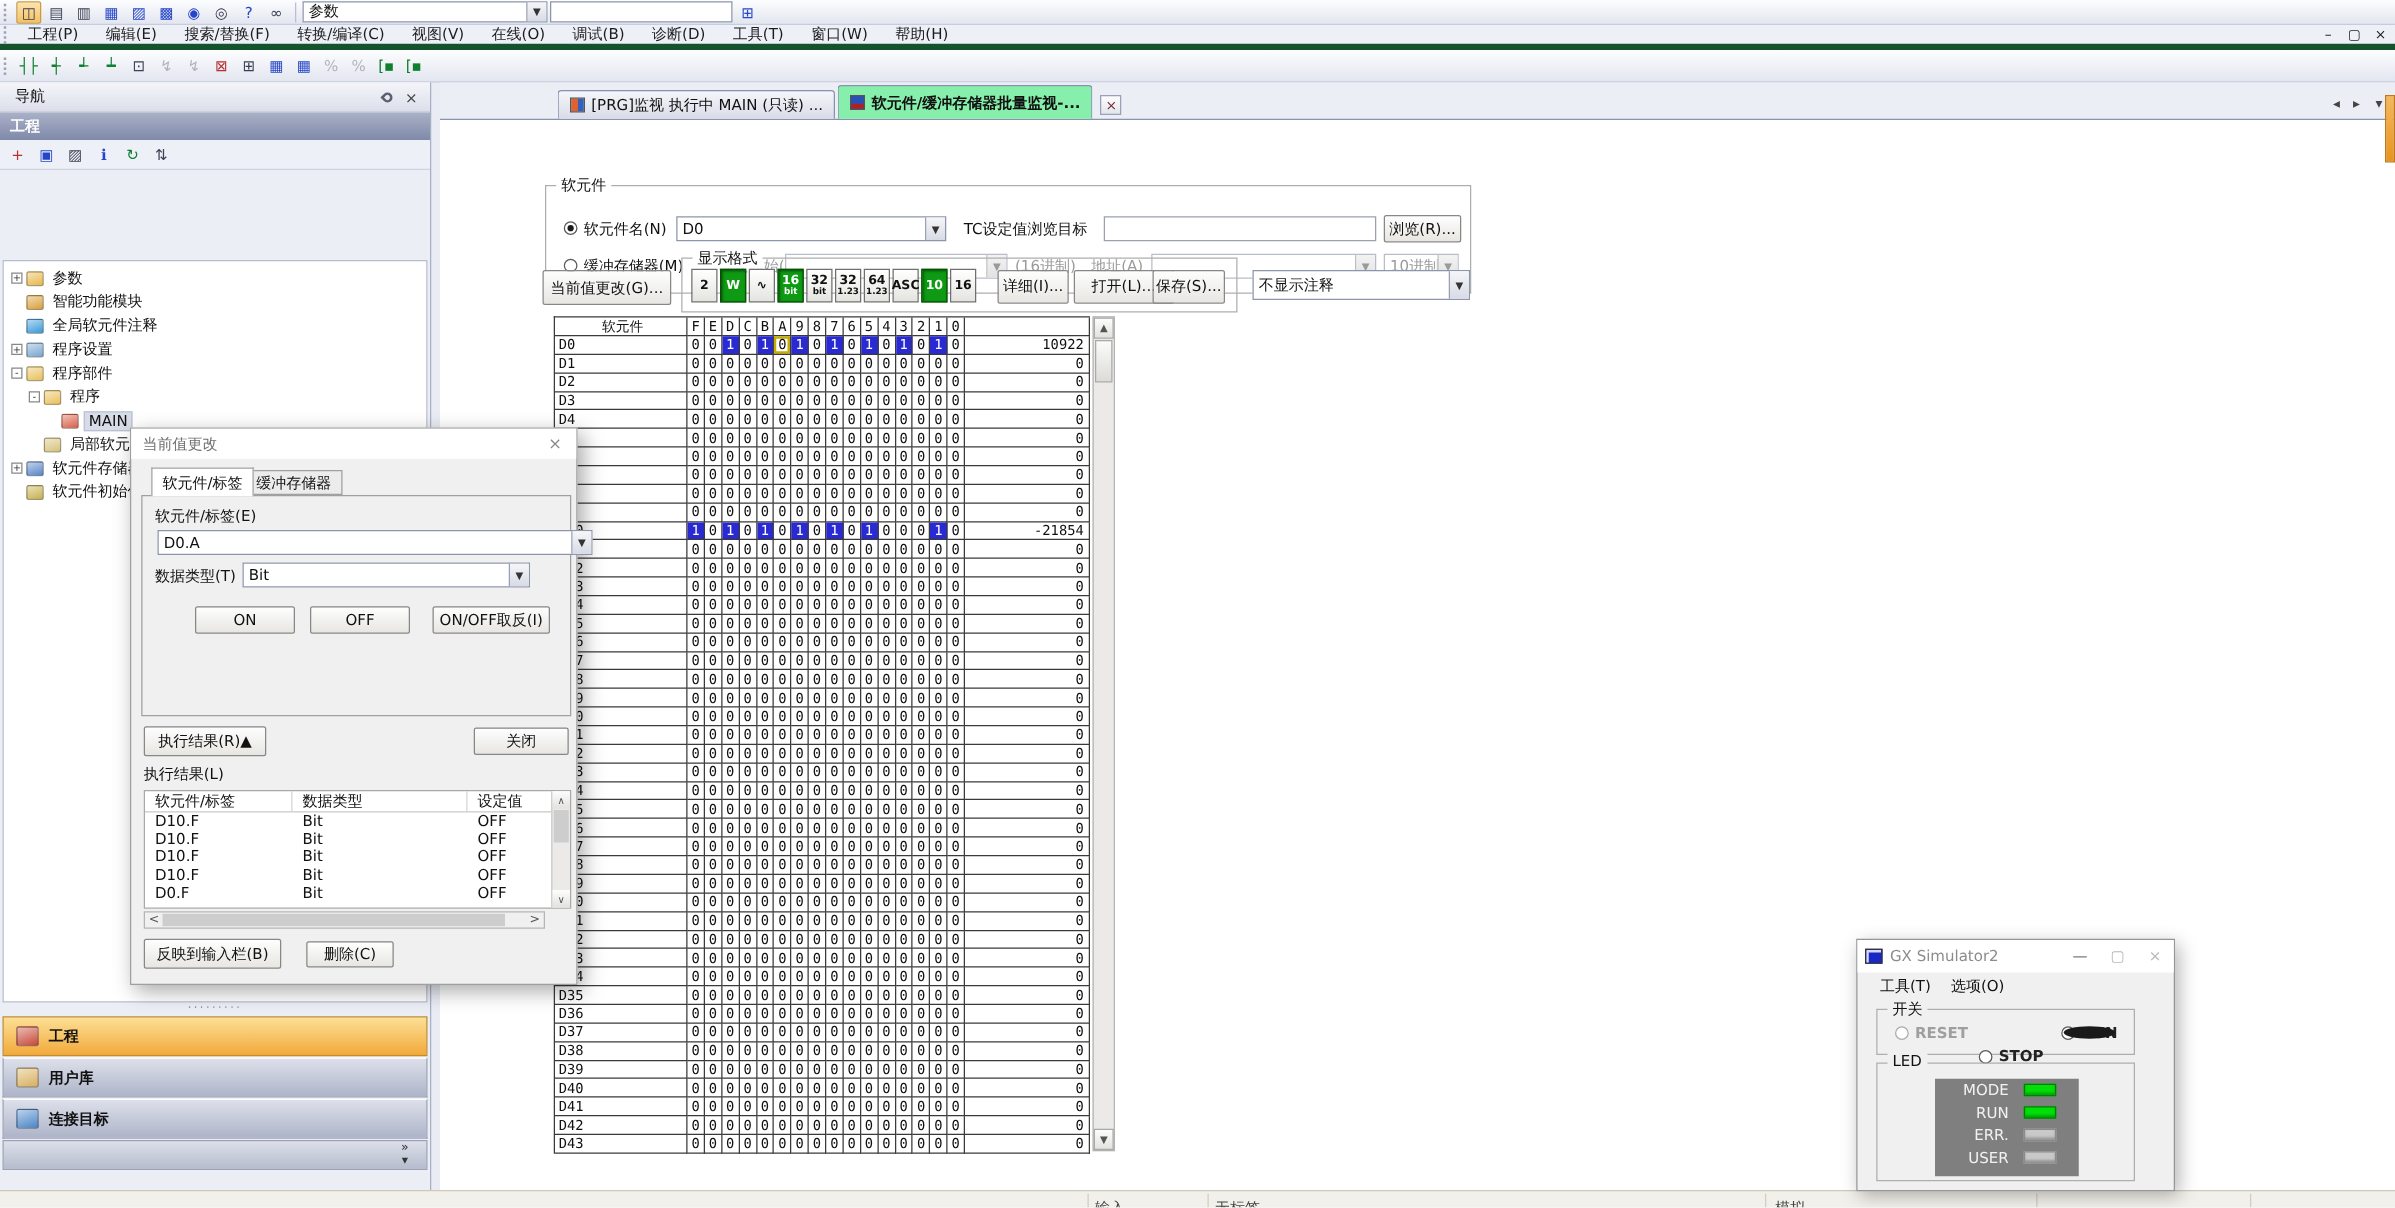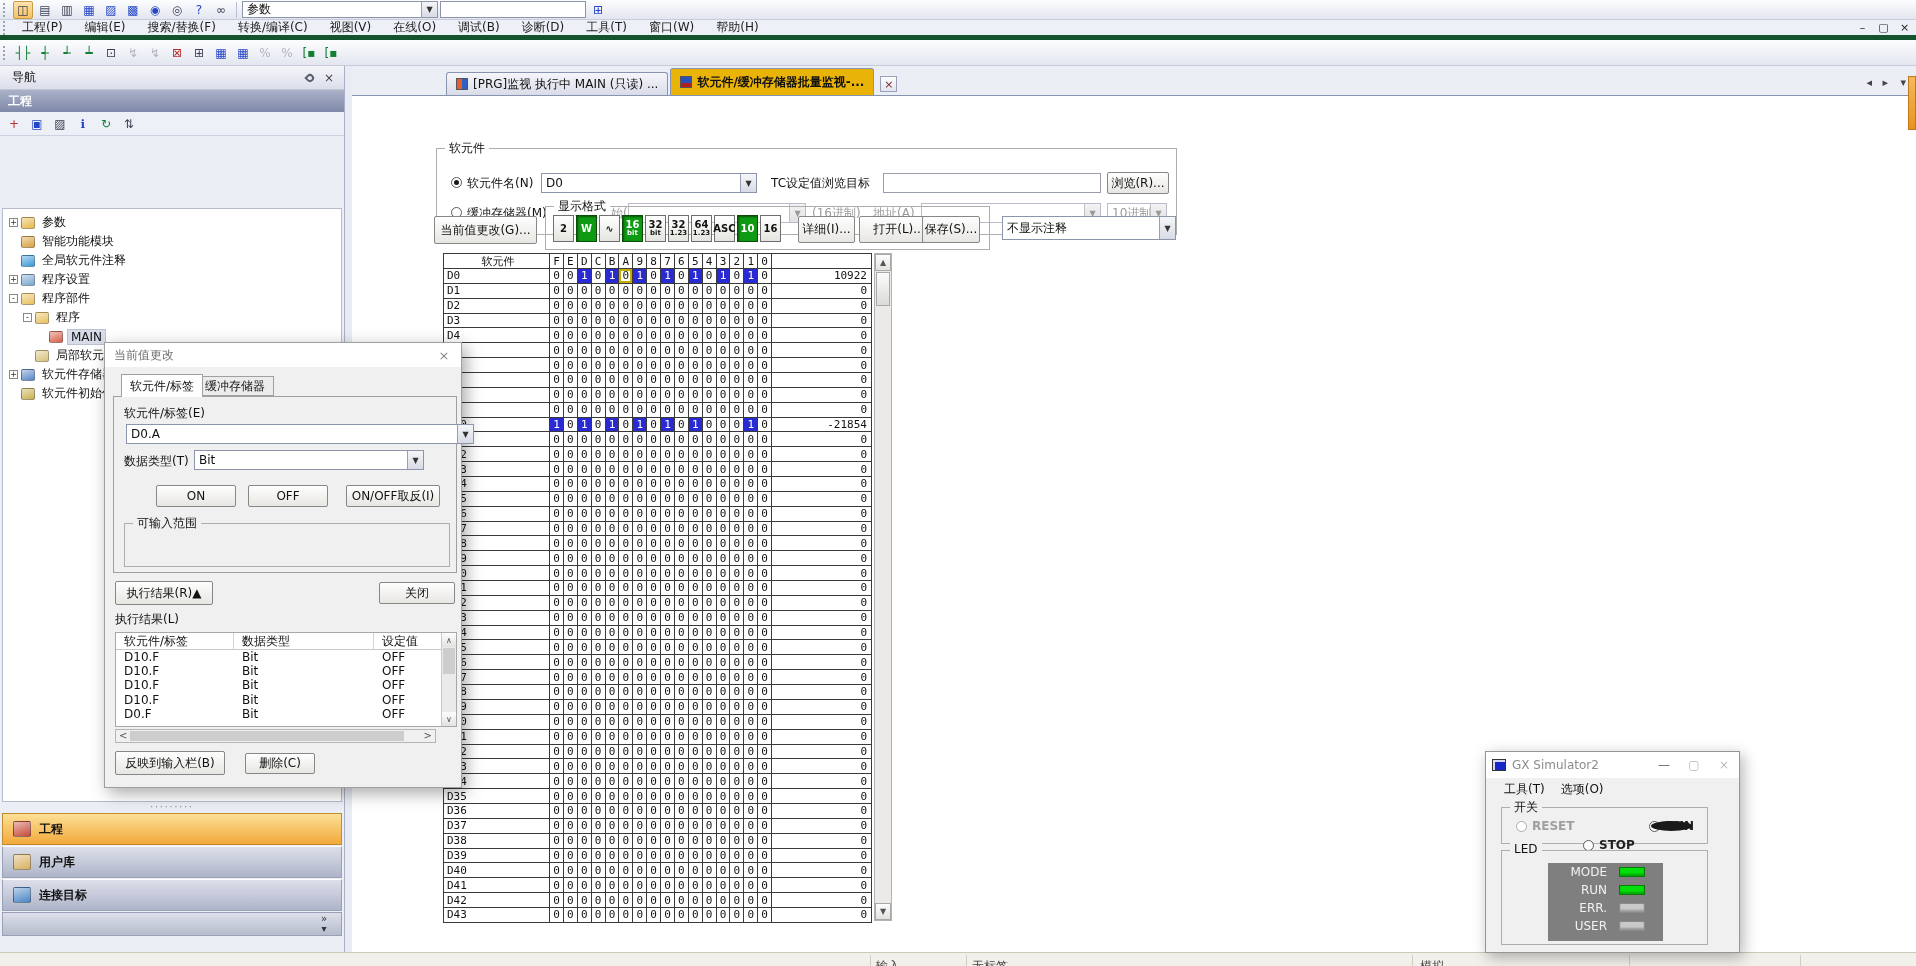--- a/index.html
+++ b/index.html
@@ -40,21 +40,21 @@
   .viewbtn { height:32px; display:flex; align-items:center; gap:8px; padding-left:10px; border:1px solid #9aa1b6; border-top-color:#fff; background:linear-gradient(#dde0ea,#aeb4c9); font-weight:bold; margin-top:1px; }
   .viewbtn.active { background:linear-gradient(#fce096,#f2a93b); border-color:#c08c2c; }
   .vb-icon { width:18px; height:16px; border:1px solid rgba(0,0,0,.35); border-radius:2px; }
   .chevrow { height:24px; background:linear-gradient(#dde0ea,#b6bccd); border:1px solid #9aa1b6; margin-top:1px; position:relative; }
   .chevrow .chev { position:absolute; right:14px; top:1px; font-size:10px; color:#333; line-height:10px; text-align:center; }
 
   
   #main-area { left:352px; top:66px; right:0; bottom:14px; background:#eceef5; }
   #tabbar { position:absolute; left:0; right:0; top:0; height:30px; border-bottom:1px solid #8893b0; display:flex; align-items:flex-end; padding-left:94px; }
   .tab { height:23px; display:flex; align-items:center; gap:5px; padding:0 9px; border:1px solid #8893b0; border-bottom:none; border-radius:3px 3px 0 0; background:linear-gradient(#f5f6fa,#d9dce8); margin-right:2px; white-space:nowrap; }
-  .tab.active { height:27px; background:#eab308; font-weight:bold; position:relative; z-index:2; }
+  .tab.active { height:27px; background:#86efac; font-weight:bold; position:relative; z-index:2; }
   .tab-icon1 { width:12px; height:12px; background:linear-gradient(90deg,#e06030 50%,#3060c0 50%); border:1px solid #555; }
   .tab-icon2 { width:12px; height:12px; background:#2850b8; border:1px solid #555; box-shadow:inset 0 -4px 0 #b02020; }
   .tab-close { width:17px; height:16px; border:1px solid #9aa1b6; background:linear-gradient(#fdfdfe,#e2e5ee); display:flex; align-items:center; justify-content:center; color:#7c2a2a; font-size:11px; margin:0 0 3px 4px; }
   .tabnav { position:absolute; top:10px; font-size:11px; color:#444; }
   #pane { position:absolute; left:0; right:0; top:30px; bottom:0; background:#fff; }
 
   
   .gbx { position:absolute; border:1px solid #aeaeae; }
   .gbx > .legend { position:absolute; top:-9px; left:8px; background:#fff; padding:0 4px; }
   .glabel { position:absolute; white-space:nowrap; }
@@ -1385,23 +1385,20 @@
       <span class="drop">▼</span>
     </span>
     <span class="glabel" style="left:10px;top:56px;">数据类型(T)</span>
     <span class="combo" style="position:absolute;left:80px;top:53px;width:230px;height:20px;">
       <span class="cval">Bit</span>
       <span class="drop">▼</span>
     </span>
     <div class="btn" style="left:42px;top:88px;width:80px;height:22px;">ON</div>
     <div class="btn" style="left:134px;top:88px;width:80px;height:22px;">OFF</div>
     <div class="btn" style="left:232px;top:88px;width:94px;height:22px;">ON/OFF取反(I)</div>
-    <div class="gbx" style="left:10px;top:126px;width:326px;height:44px;background:#f0f0f0;">
-      <span class="legend" style="background:#f0f0f0;">可输入范围</span>
-    </div>
   </div>
   <div class="btn" style="left:10px;top:238px;width:98px;height:24px;">执行结果(R)▲</div>
   <div class="btn" style="left:274px;top:239px;width:76px;height:22px;">关闭</div>
   <span class="glabel" style="left:10px;top:268px;">执行结果(L)</span>
   <div class="list" style="left:10px;top:289px;width:342px;height:95px;">
     <div class="lrow lhd">
       <span class="lc lc1">软元件/标签</span>
       <span class="lc lc2">数据类型</span>
       <span class="lc lc3">设定值</span>
     </div>

